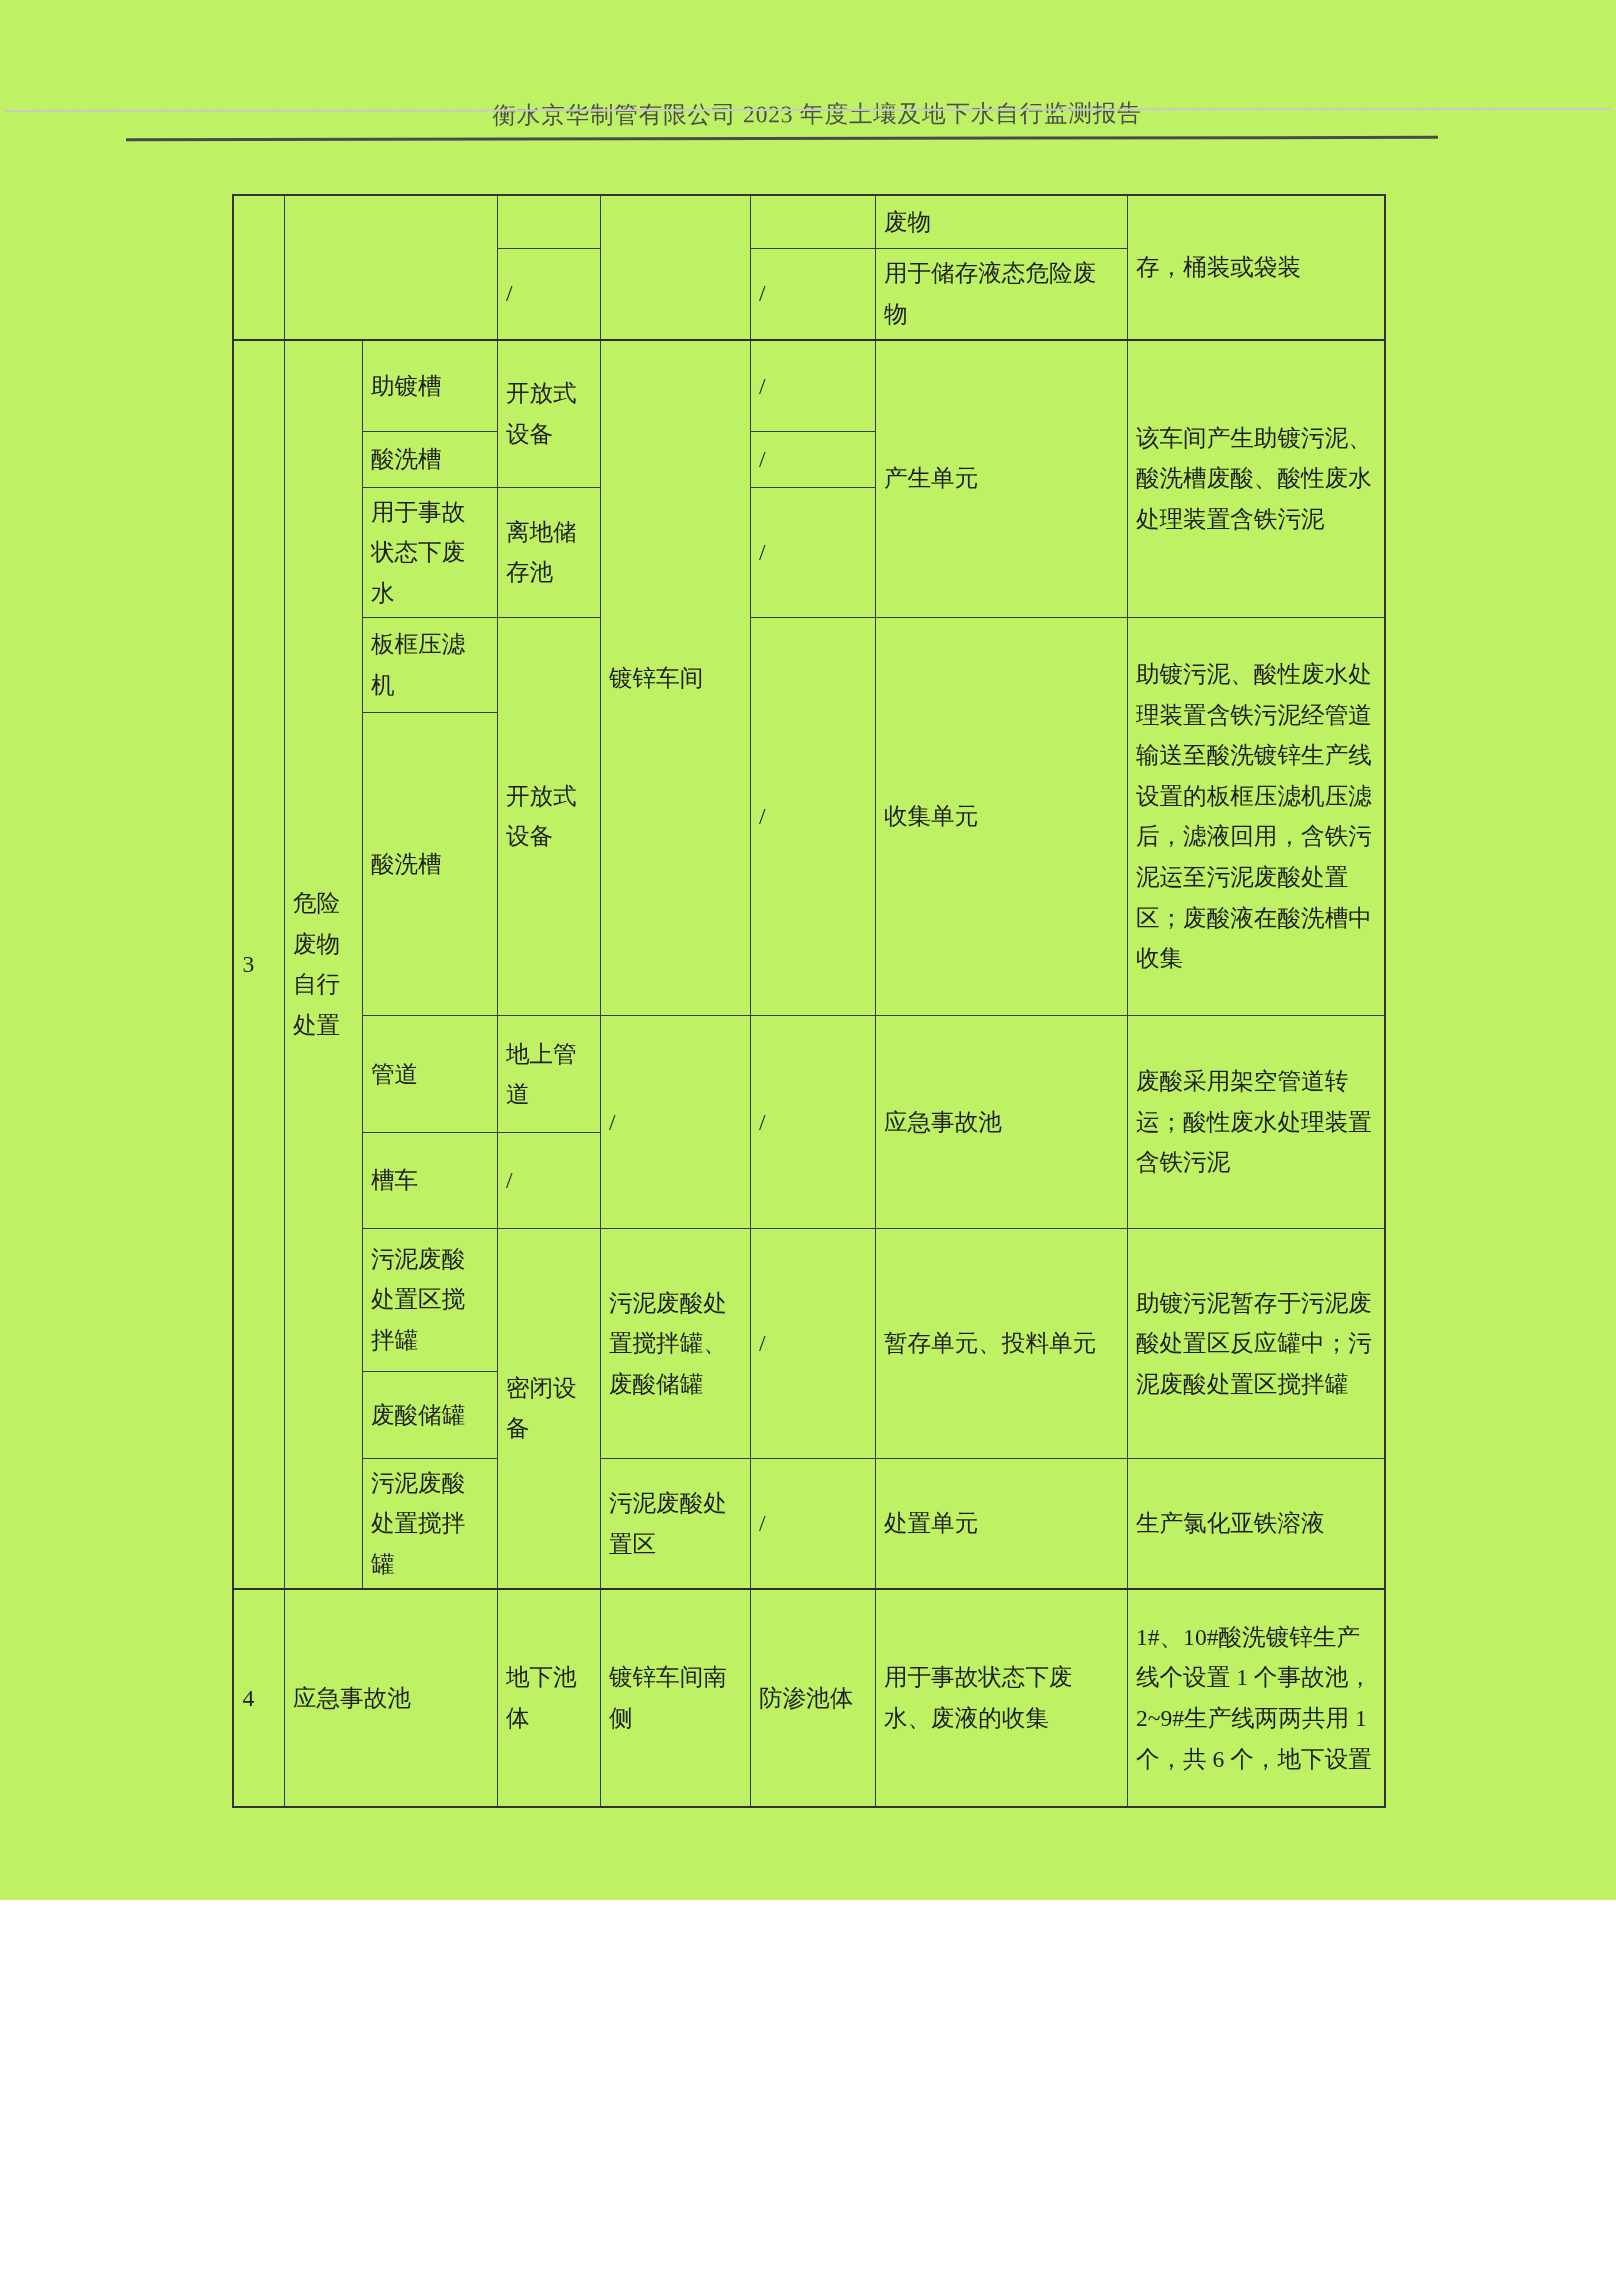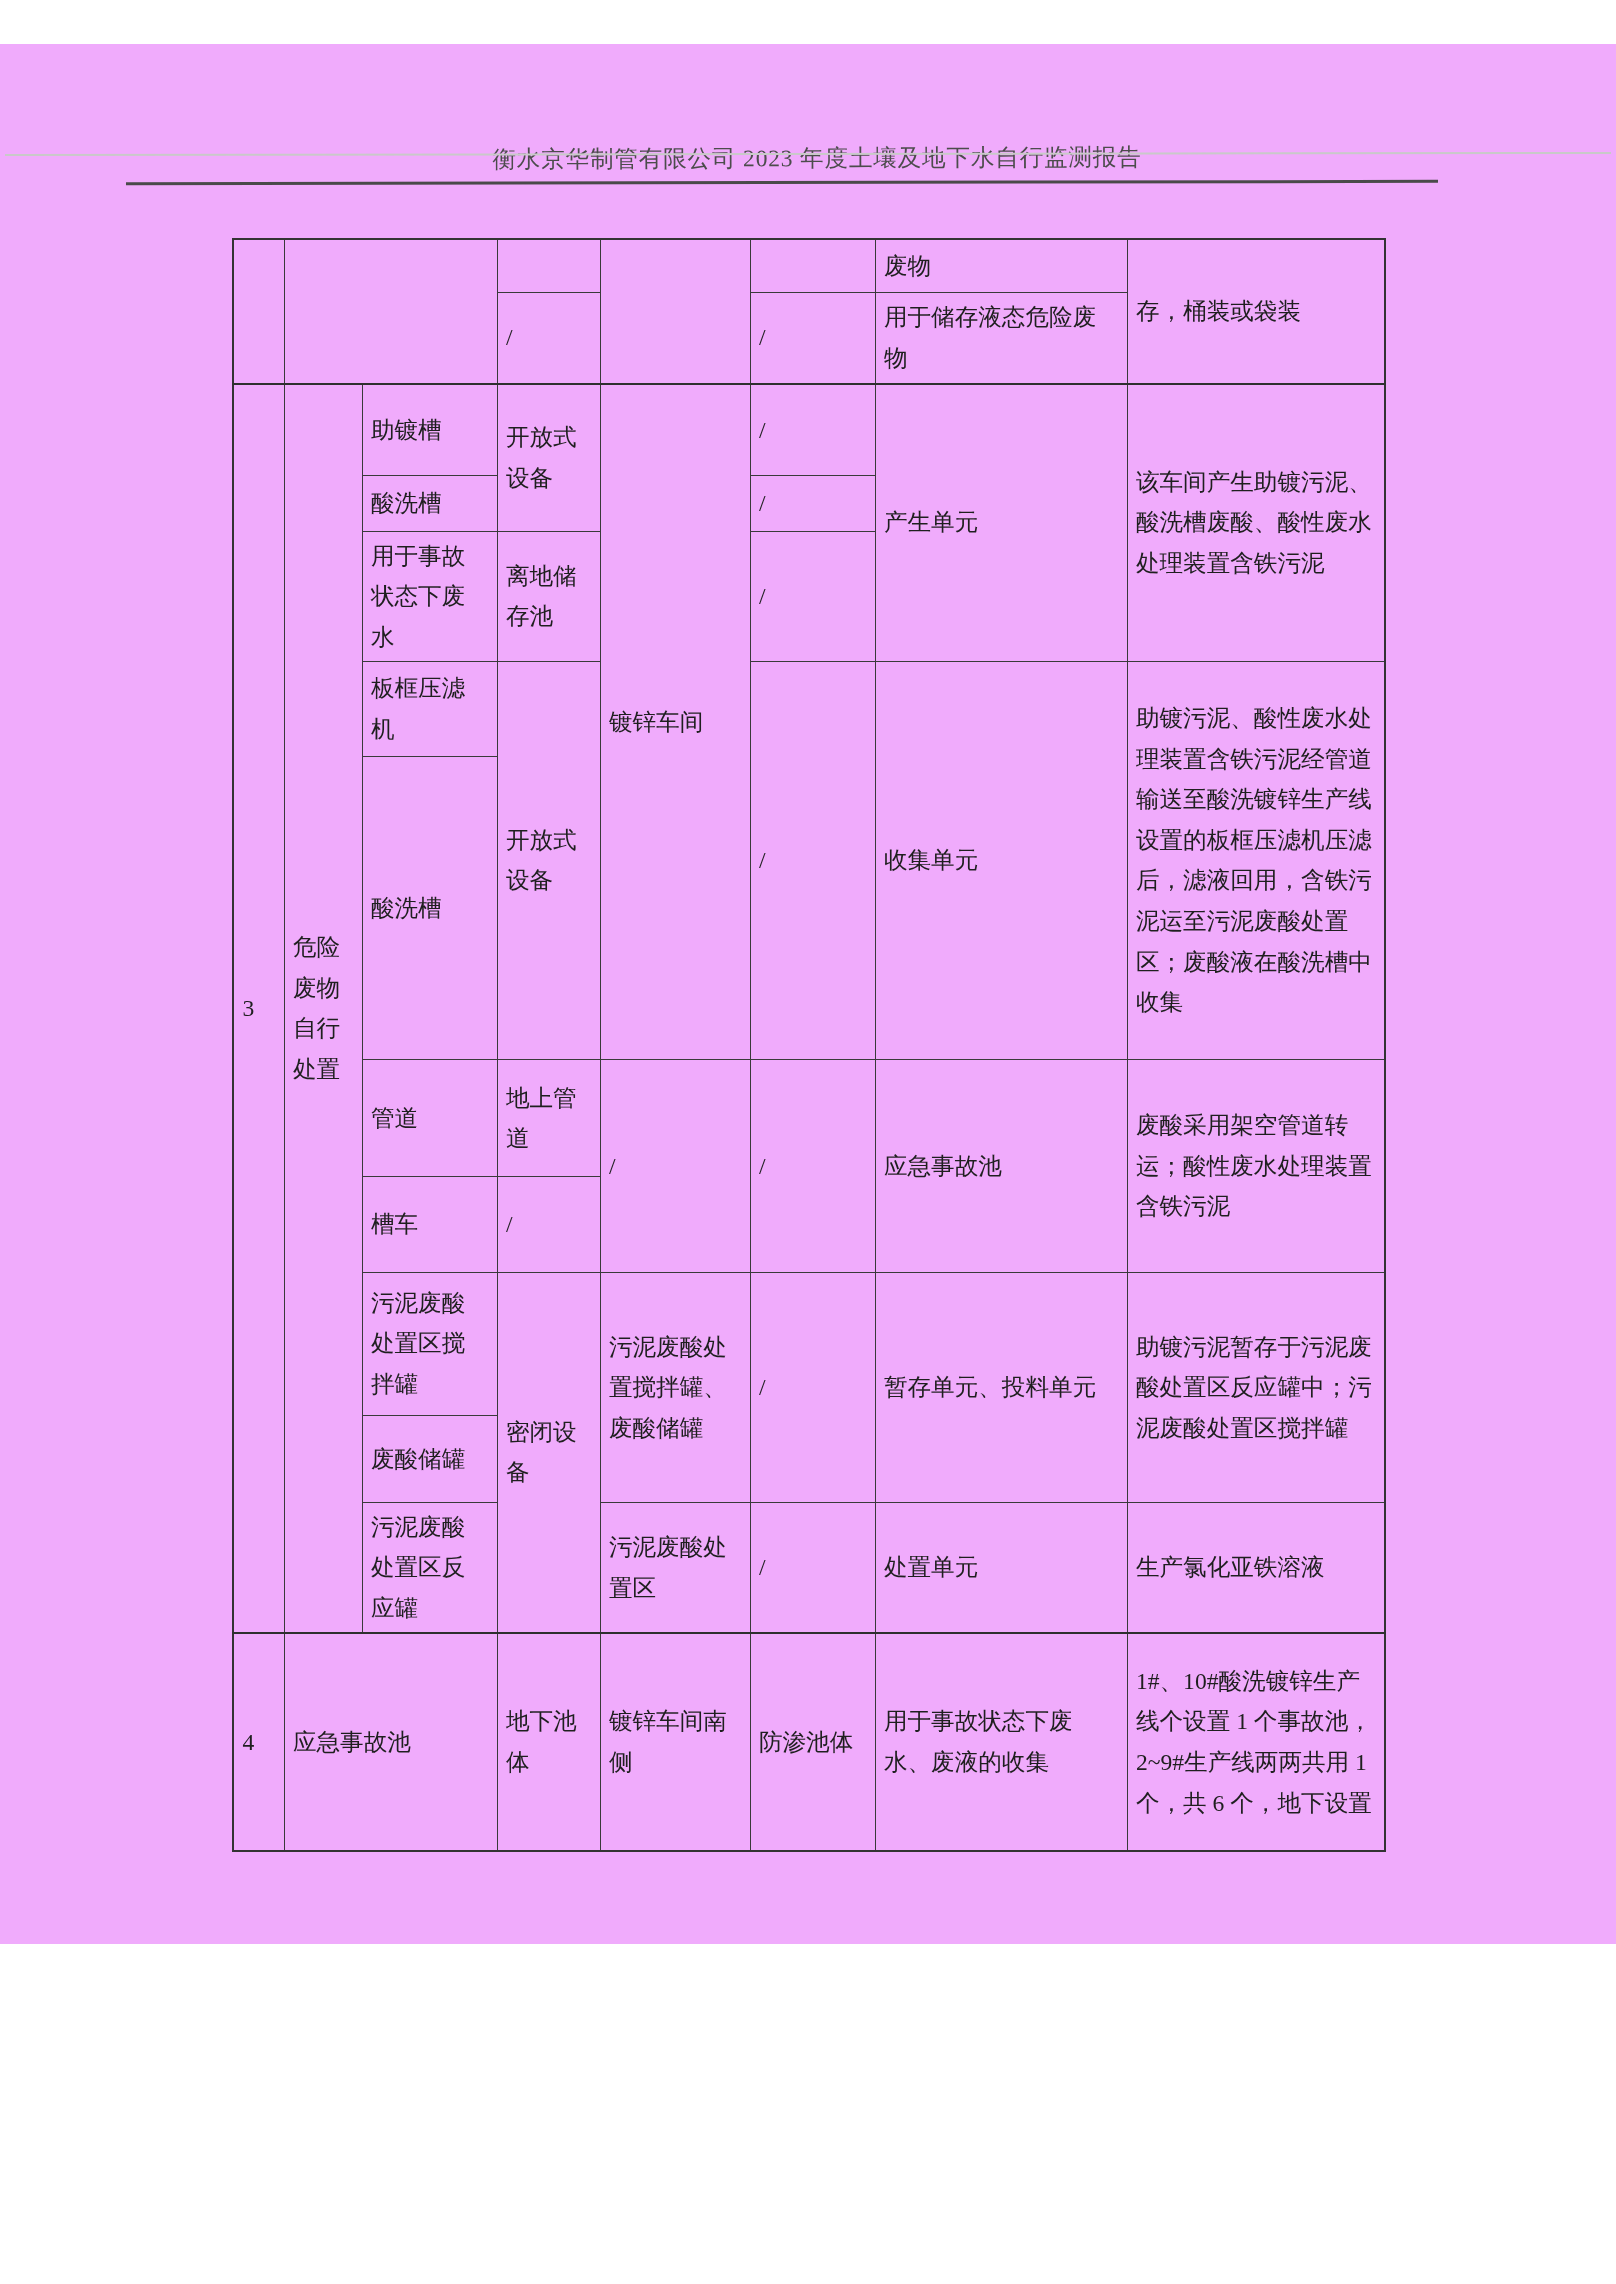--- a/index.html
+++ b/index.html
@@ -1,23 +1,22 @@
 <!DOCTYPE html>
 <html style="font-size:13.5px"><head>
 <meta charset="utf-8">
 <style>
   html,body { margin:0; padding:0; background:#ffffff; }
   .page {
     position:relative;
     width:1616px; height:1900px;
-    background:#f0abfc;
+    background:#bef264;
     font-family:"Liberation Serif","DejaVu Serif",serif;
     color:#222;
     overflow:hidden;
-    margin-top:44px;
   }
   .doc-title {
     position:absolute; top:98px; left:17px; width:1600px;
     text-align:center;
     font-size:23.6px; letter-spacing:0.8px;
     color:#4c4c4c;
     transform:rotate(-0.2deg);
   }
   .rule-thin {
     position:absolute; top:109px; left:5px; width:1606px; height:1.7px;
@@ -142,21 +141,21 @@
         <td rowspan="3">密闭设备</td>
         <td rowspan="2">污泥废酸处置搅拌罐、废酸储罐</td>
         <td rowspan="2" class="slash">/</td>
         <td rowspan="2">暂存单元、投料单元</td>
         <td rowspan="2">助镀污泥暂存于污泥废酸处置区反应罐中；污泥废酸处置区搅拌罐</td>
       </tr>
       <tr class="r-h95">
         <td>废酸储罐</td>
       </tr>
       <tr class="r-h145">
-        <td>污泥废酸处置区反应罐</td>
+        <td>污泥废酸处置搅拌罐</td>
         <td>污泥废酸处置区</td>
         <td class="slash">/</td>
         <td>处置单元</td>
         <td>生产氯化亚铁溶液</td>
       </tr>
 
       <tr class="sep r-h248">
         <td>4</td>
         <td colspan="2">应急事故池</td>
         <td>地下池体</td>

